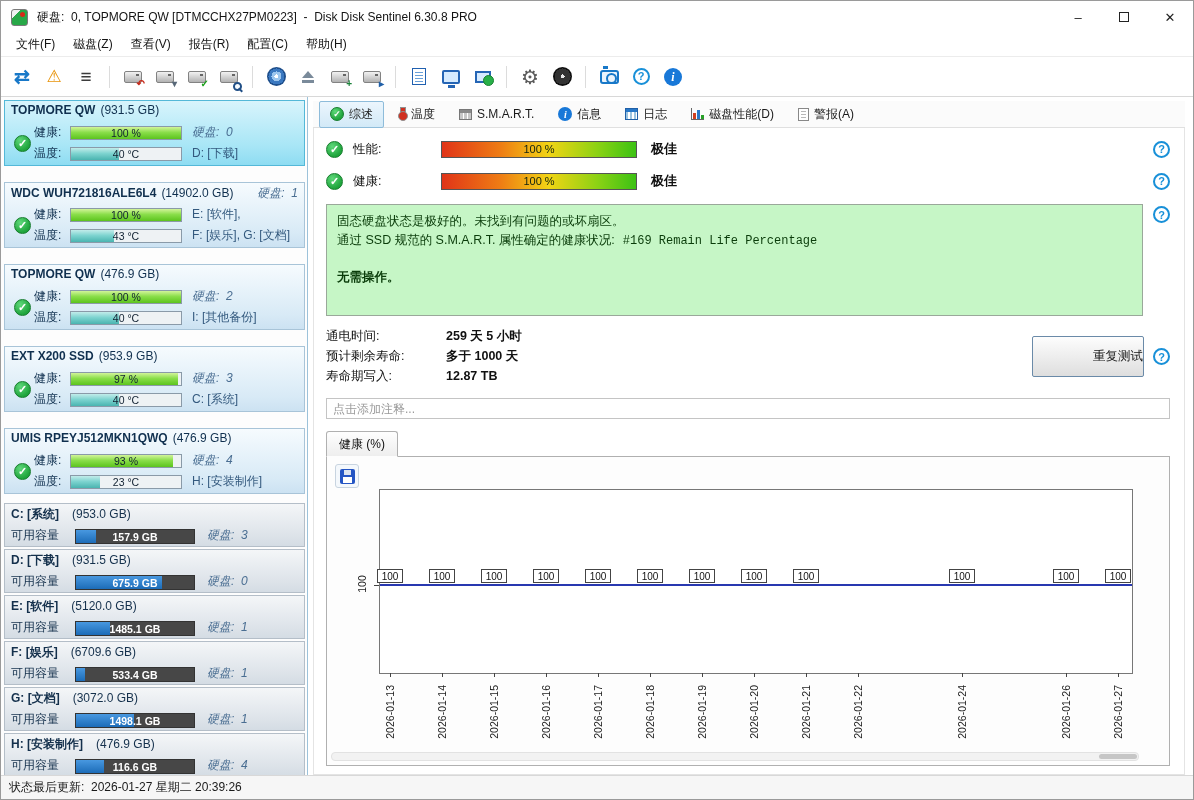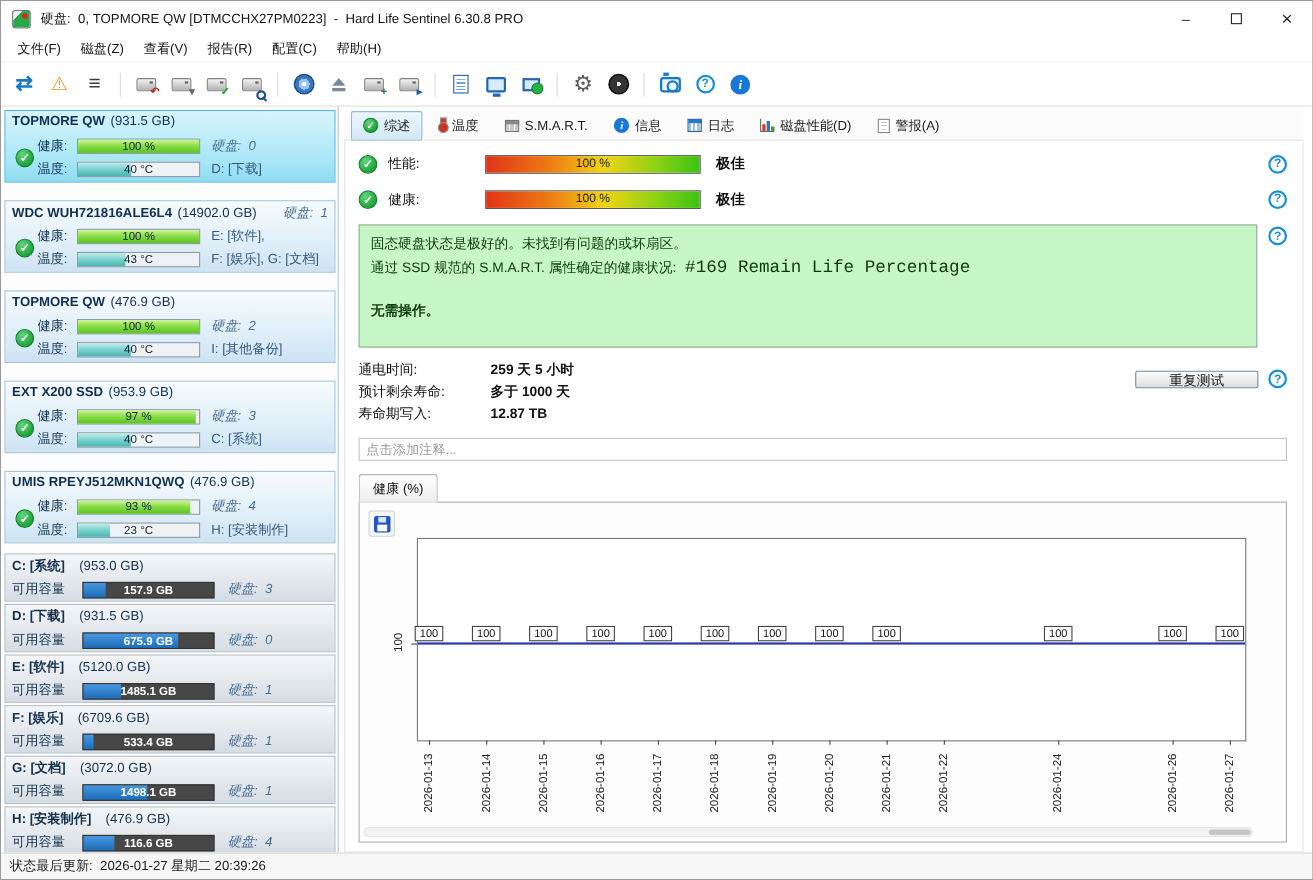--- a/index.html
+++ b/index.html
@@ -134,33 +134,33 @@
   .m-bar { width:196px; height:17px; border:1px solid #555; background:#eee; position:relative; }
   .m-bar .fill { height:100%; background:linear-gradient(90deg,#e03418,#ee7c14 30%,#f2d414 55%,#8cd214 80%,#3cc214); }
   .m-bar .bar-text { position:absolute; inset:0; display:flex; align-items:center; justify-content:center; font-size:11px; color:#102010; }
   .m-rating { margin-left:14px; font-weight:bold; font-size:13px; }
   .help-icon { width:17px; height:17px; border-radius:50%; border:2px solid #1890d8; color:#1890d8; font-weight:bold; font-size:11px;
     display:flex; align-items:center; justify-content:center; background:#fff; flex:0 0 auto; }
   .m-help { margin-left:auto; margin-right:14px; }
 
   .status-wrap { display:flex; align-items:flex-start; padding-left:12px; margin-top:4px; }
   .status-box { flex:1; background:#c6f6c6; border:1px solid #9aa89a; padding:7px 10px; color:#0a3c0a; font-size:12.5px; line-height:1.5; min-height:112px; }
-  .sb-mono { font-family:"Liberation Mono", monospace; font-size:16px; margin-left:8px; }
+  .sb-mono { font-family:"Liberation Mono", monospace; font-size:12px; margin-left:8px; }
   .sb-blank { height:18px; }
   .sb-action { font-weight:bold; }
   .status-help { margin:2px 14px 0 10px; }
 
   .stats-wrap { display:flex; margin-top:10px; padding-left:12px; }
   .stats { flex:1; }
   .stat-row { display:flex; align-items:center; height:20px; font-size:12.5px; }
   .stat-label { width:120px; }
   .stat-value { font-weight:bold; }
   .retest-wrap { display:flex; align-items:center; gap:9px; margin-right:14px; margin-top:10px; align-self:flex-start; }
-  .retest-btn { width:112px; height:16px; border:1px solid #6a8aa8; background:linear-gradient(#fdfdfd,#dedede); font-size:12.5px; border-radius:2px;
-    font-family:"Liberation Sans", sans-serif; color:#111; }
+  .retest-btn { width:112px; height:41px; border:1px solid #6a8aa8; background:linear-gradient(#fdfdfd,#dedede); font-size:12.5px; border-radius:2px;
+    font-family:"Liberation Sans", sans-serif; color:#111;text-align:right; }
   .comment-input { margin:12px 14px 0 12px; height:21px; border:1px solid #c4c4c4; font-size:12px; padding:0 6px; color:#333; font-family:"Liberation Sans", sans-serif; }
   .comment-input::placeholder { color:#9a9a9a; }
 
   .chart-tab { margin:12px 0 0 12px; align-self:flex-start; padding:4px 12px 3px; border:1px solid #b0b0b0; border-bottom-color:#fdfdfd;
     background:linear-gradient(#fefefe,#eee); border-radius:3px 3px 0 0; font-size:12px; position:relative; z-index:2; }
   .chart-panel { margin:-1px 14px 8px 12px; flex:1; border:1px solid #b0b0b0; background:#fdfdfd; position:relative; min-height:0; }
   .save-btn { position:absolute; left:8px; top:7px; width:24px; height:24px; border:1px solid #c8d4e0; border-radius:3px;
     display:flex; align-items:center; justify-content:center; background:#f4f8fc; }
   .floppy { width:15px; height:15px; background:#2455c4; border-radius:2px; position:relative; }
   .floppy::before { content:""; position:absolute; top:1px; left:4px; width:7px; height:5px; background:#dce4f0; }
@@ -180,21 +180,21 @@
   .statusbar { height:24px; flex:0 0 auto; border-top:1px solid #d8d8d8; background:#f6f6f6; display:flex; align-items:center; padding-left:8px; }
   .statusbar span { white-space:pre; color:#1a1a1a; }
 </style>
 </head>
 <body>
 
 <div class="window">
 
   <div class="titlebar">
     <span class="app-icon"></span>
-    <span class="title">硬盘:  0, TOPMORE QW [DTMCCHX27PM0223]  -  Hard Life Sentinel 6.30.8 PRO</span>
+    <span class="title">硬盘:  0, TOPMORE QW [DTMCCHX27PM0223]  -  Disk Disk Sentinel 6.30.8 PRO</span>
     <div class="win-controls">
       <div class="win-btn">–</div>
       <div class="win-btn">
           <span class="max-glyph"></span>
         </div>
       <div class="win-btn">✕</div>
     </div>
   </div>
 
   <div class="menubar">

